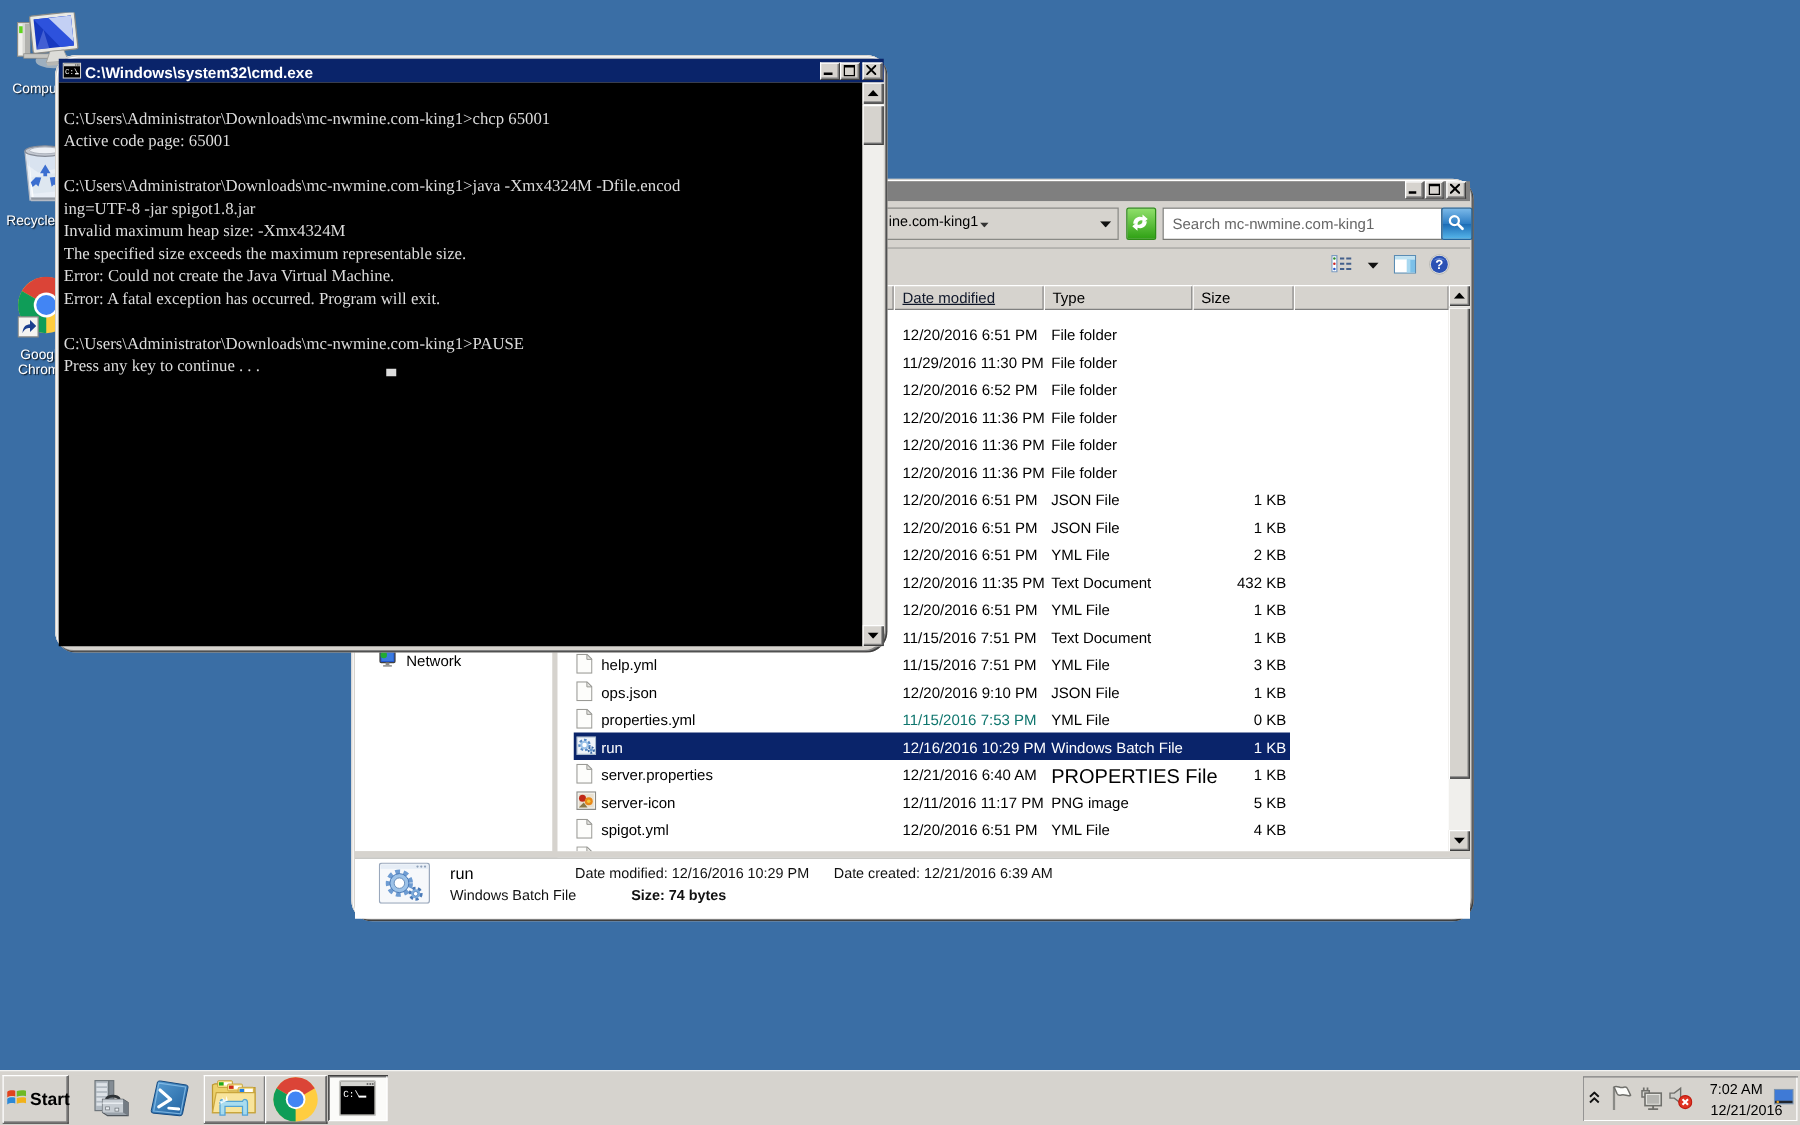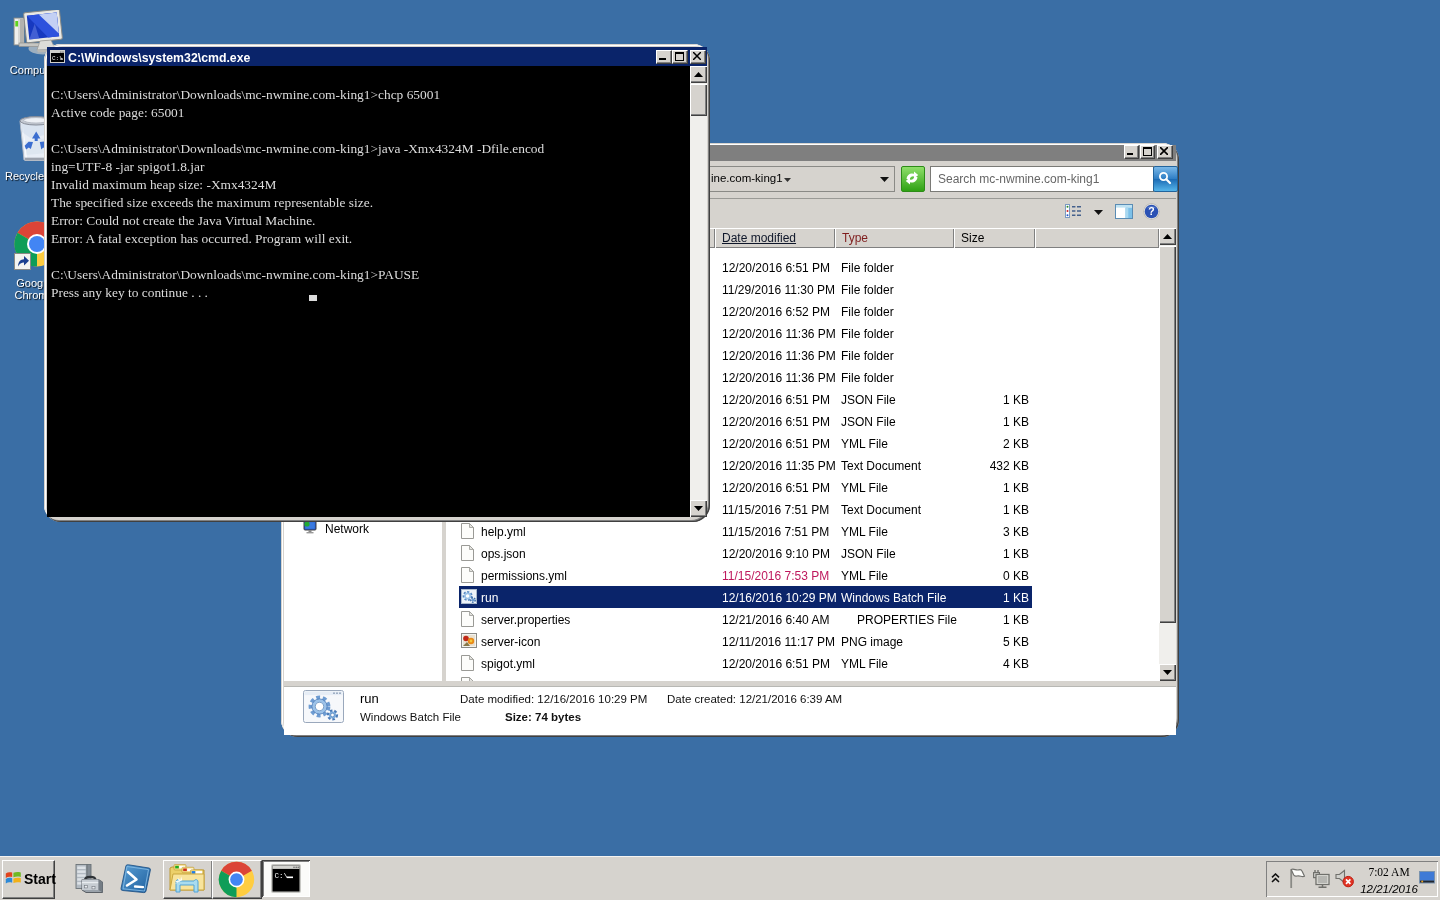--- a/index.html
+++ b/index.html
@@ -168,21 +168,21 @@
     <rect x="4.5" y="12" width="7" height="1.4" fill="#999"></rect>
   </svg>
   <div class="abs" style="left:44px;top:379px;font-size:12px;color:#000;">Network</div>
 
   <div class="abs" style="left:165px;top:85px;width:714px;height:505px;background:#fff;"></div>
 
   <div class="abs hdrbtn" style="left:163px;top:85px;width:271px;height:20px;"></div>
   <div class="abs hdrbtn" style="left:434px;top:85px;width:120px;height:20px;"></div>
   <div class="abs" style="left:441px;top:88px;font-size:12px;color:#0f172a;text-decoration:underline;">Date modified</div>
   <div class="abs hdrbtn" style="left:554px;top:85px;width:119px;height:20px;"></div>
-  <div class="abs" style="left:561px;top:88px;font-size:12px;color:#7f1d1d;">Type</div>
+  <div class="abs" style="left:561px;top:88px;font-size:12px;color:#000000;">Type</div>
   <div class="abs hdrbtn" style="left:673px;top:85px;width:81px;height:20px;"></div>
   <div class="abs" style="left:680px;top:88px;font-size:12px;color:#000;">Size</div>
   <div class="abs hdrbtn" style="left:754px;top:85px;width:124px;height:20px;"></div>
 
   <div id="rows">
       <div class="abs" style="left:441px;top:118px;font-size:12px;color:#000;">12/20/2016 6:51 PM</div>
       <div class="abs" style="left:560px;top:118px;font-size:12px;color:#000;">File folder</div>
       <div class="abs" style="left:441px;top:140px;font-size:12px;color:#000;">11/29/2016 11:30 PM</div>
       <div class="abs" style="left:560px;top:140px;font-size:12px;color:#000;">File folder</div>
       <div class="abs" style="left:441px;top:162px;font-size:12px;color:#000;">12/20/2016 6:52 PM</div>
@@ -224,22 +224,22 @@
           <path d="M8.5 0.5 L8.5 4.5 L12.5 4.5 Z" fill="#e4e4e0" stroke="#9a9a96" stroke-width="0.8"></path>
         </svg></div>
       <div class="abs" style="left:200px;top:404px;font-size:12px;color:#000;">ops.json</div>
       <div class="abs" style="left:441px;top:404px;font-size:12px;color:#000;">12/20/2016 9:10 PM</div>
       <div class="abs" style="left:560px;top:404px;font-size:12px;color:#000;">JSON File</div>
       <div class="abs" style="left:660px;top:404px;width:88px;text-align:right;font-size:12px;color:#000;">1 KB</div>
       <div class="abs" style="left:180px;top:424px;width:16px;height:16px;"><svg width="13" height="16" viewBox="0 0 13 16">
           <path d="M0.5 0.5 L8.5 0.5 L12.5 4.5 L12.5 15.5 L0.5 15.5 Z" fill="#fdfdfb" stroke="#9a9a96"></path>
           <path d="M8.5 0.5 L8.5 4.5 L12.5 4.5 Z" fill="#e4e4e0" stroke="#9a9a96" stroke-width="0.8"></path>
         </svg></div>
-      <div class="abs" style="left:200px;top:426px;font-size:12px;color:#000;">permissions.yml</div>
-      <div class="abs" style="left:441px;top:426px;font-size:12px;color:#be185d;">11/15/2016 7:53 PM</div>
+      <div class="abs" style="left:200px;top:426px;font-size:12px;color:#000;">properties.yml</div>
+      <div class="abs" style="left:441px;top:426px;font-size:12px;color:#0f766e;">11/15/2016 7:53 PM</div>
       <div class="abs" style="left:560px;top:426px;font-size:12px;color:#000;">YML File</div>
       <div class="abs" style="left:660px;top:426px;width:88px;text-align:right;font-size:12px;color:#000;">0 KB</div>
       <div class="abs" style="left:178px;top:443px;width:573px;height:22px;background:#0A246A;"></div>
       <div class="abs" style="left:180px;top:446px;width:16px;height:16px;"><svg width="16" height="15" viewBox="0 0 16 15">
           <rect x="0.5" y="0.5" width="15" height="14" fill="#eef3f9" stroke="#a8b8cc"></rect>
           <circle cx="6.6" cy="7" r="3.9" fill="none" stroke="#5a8ac4" stroke-width="2.2" stroke-dasharray="2 1.5"></circle>
           <circle cx="6.6" cy="7" r="3.4" fill="#9cc2e8"></circle>
           <circle cx="6.6" cy="7" r="1.8" fill="#fff"></circle>
           <circle cx="12" cy="11" r="2.2" fill="none" stroke="#3a6aa4" stroke-width="1.5" stroke-dasharray="1.5 1.1"></circle>
           <circle cx="12" cy="11" r="1.4" fill="#6a9ad0"></circle>
@@ -247,21 +247,21 @@
       <div class="abs" style="left:200px;top:448px;font-size:12px;color:#fff;">run</div>
       <div class="abs" style="left:441px;top:448px;font-size:12px;color:#fff;">12/16/2016 10:29 PM</div>
       <div class="abs" style="left:560px;top:448px;font-size:12px;color:#fff;">Windows Batch File</div>
       <div class="abs" style="left:660px;top:448px;width:88px;text-align:right;font-size:12px;color:#fff;">1 KB</div>
       <div class="abs" style="left:180px;top:468px;width:16px;height:16px;"><svg width="13" height="16" viewBox="0 0 13 16">
           <path d="M0.5 0.5 L8.5 0.5 L12.5 4.5 L12.5 15.5 L0.5 15.5 Z" fill="#fdfdfb" stroke="#9a9a96"></path>
           <path d="M8.5 0.5 L8.5 4.5 L12.5 4.5 Z" fill="#e4e4e0" stroke="#9a9a96" stroke-width="0.8"></path>
         </svg></div>
       <div class="abs" style="left:200px;top:470px;font-size:12px;color:#000;">server.properties</div>
       <div class="abs" style="left:441px;top:470px;font-size:12px;color:#000;">12/21/2016 6:40 AM</div>
-      <div class="abs" style="left:560px;top:470px;font-size:12px;color:#000;margin-left:16px;">PROPERTIES File</div>
+      <div class="abs" style="left:560px;top:470px;font-size:16px;color:#000;">PROPERTIES File</div>
       <div class="abs" style="left:660px;top:470px;width:88px;text-align:right;font-size:12px;color:#000;">1 KB</div>
       <div class="abs" style="left:180px;top:490px;width:16px;height:16px;"><svg width="16" height="15" viewBox="0 0 16 15">
           <rect x="0.5" y="0.5" width="15" height="14" fill="#f4f4f0" stroke="#8a8a86"></rect>
           <rect x="2" y="2" width="12" height="11" fill="#e8e0d0"></rect>
           <circle cx="5" cy="5.5" r="2.8" fill="#c02818"></circle>
           <circle cx="10" cy="8" r="3.2" fill="#e88818"></circle>
           <circle cx="10" cy="8" r="1.4" fill="#f4c838"></circle>
           <path d="M2 13 L6 9 L9 13 Z" fill="#887848"></path>
         </svg></div>
       <div class="abs" style="left:200px;top:492px;font-size:12px;color:#000;">server-icon</div>
@@ -473,22 +473,22 @@
     <rect x="5" y="5.5" width="13" height="10" fill="#e4e4e0" stroke="#70706c" stroke-width="1.3"></rect>
     <rect x="6.6" y="7" width="9.8" height="7" fill="#b6b6b2"></rect>
     <path d="M11.5 15.5 L11.5 17.5 M7.5 18.3 L15.5 18.3" stroke="#70706c" stroke-width="1.5"></path>
   </svg>
 
   <svg class="abs" style="left:1335px;top:12px;" width="19" height="19" viewBox="0 0 19 19">
     <path d="M1 5.5 L4.4 5.5 L9.5 1.5 L9.5 13.5 L4.4 9.5 L1 9.5 Z" fill="#d0d0cc" stroke="#70706c" stroke-width="1.1"></path>
     <circle cx="13.2" cy="12.6" r="5.2" fill="#e03424" stroke="#c01c10"></circle>
     <path d="M11 10.4 L15.4 14.8 M15.4 10.4 L11 14.8" stroke="#fff" stroke-width="1.7"></path>
   </svg>
-  <div class="abs" style="left:1356px;top:9px;width:66px;text-align:center;font-size:11.5px;color:#000;font-family:Liberation Serif, serif;">7:02 AM</div>
-  <div class="abs" style="left:1352px;top:26px;width:74px;text-align:center;font-size:11.5px;color:#000;font-style:italic;">12/21/2016</div>
+  <div class="abs" style="left:1356px;top:9px;width:66px;text-align:center;font-size:11.5px;color:#000;">7:02 AM</div>
+  <div class="abs" style="left:1352px;top:26px;width:74px;text-align:right;font-size:11.5px;color:#000;">12/21/2016</div>
 
   <svg class="abs" style="left:1419px;top:14px;" width="16" height="15" viewBox="0 0 16 15">
     <rect x="0" y="0" width="16" height="12.5" fill="#7a93ae"></rect>
     <rect x="1" y="1" width="14" height="8.6" fill="#3f7ad6"></rect>
     <rect x="1" y="9.6" width="14" height="1.9" fill="#20262e"></rect>
     <circle cx="3.2" cy="10.5" r="1" fill="#e8a020"></circle>
   </svg>
 </div>
 
 </body></html>

